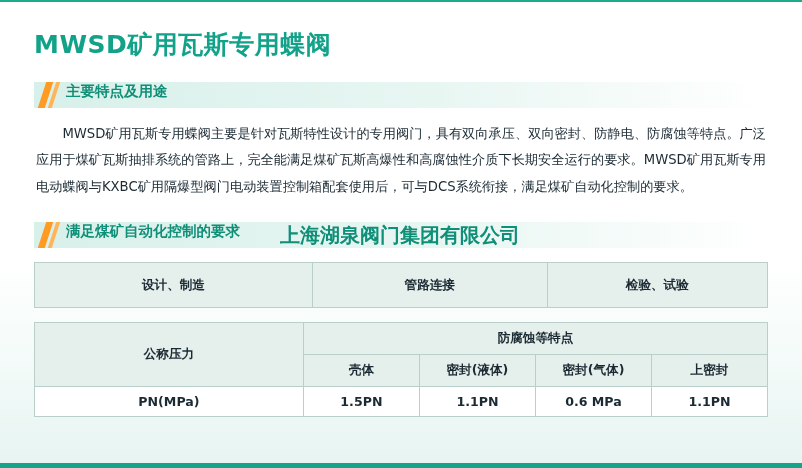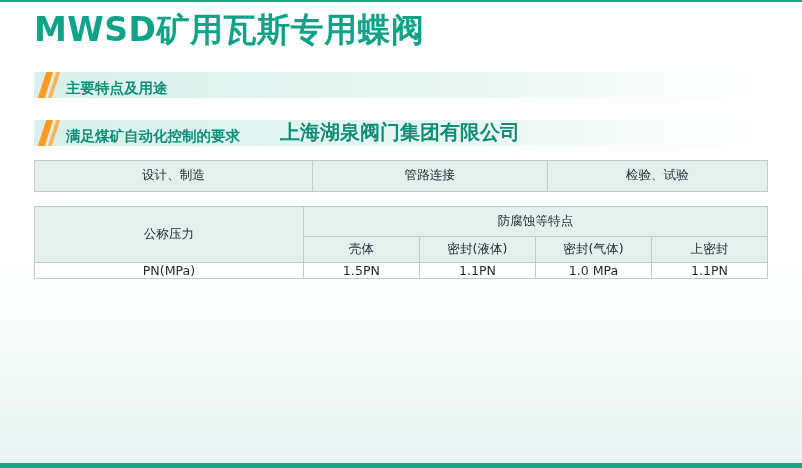--- a/index.html
+++ b/index.html
@@ -26,35 +26,35 @@
     content: "";
     position: absolute;
     left: 0; right: 0; bottom: 0;
     height: 5px;
     background: #15a38a;
   }
 
   
   .doc-title {
     margin: 0;
-    padding-top: 8px;
-    font-size: 33px;
+    padding-top: 28px;
+    font-size: 25px;
     line-height: 1.2;
     font-weight: bold;
     color: #12a289;
     letter-spacing: 0.5px;
     white-space: nowrap;
   }
 
   
   .sec-head {
     margin-top: 22px;
     height: 26px;
     display: flex;
-    align-items: flex-end;
+    align-items: flex-start;
     background: linear-gradient(to right, #d8f0ea 0%, #e8f6f2 55%, #ffffff 100%);
     position: relative;
   }
   .sec-bar {
     width: 7px;
     height: 26px;
     background: #ff9a22;
     transform: skewX(-18deg);
     margin-left: 8px;
     flex: 0 0 auto;
@@ -97,22 +97,22 @@
     border-collapse: collapse;
     width: 100%;
     margin-top: 14px;
     table-layout: fixed;
   }
   table td, table th {
     border: 1px solid #b9cfc9;
     text-align: center;
     font-size: 12.6px;
     color: #1b2a33;
-    font-weight: normal;
-    padding: 0 2px;
+    font-weight: bold;
+    padding: 7px 2px;
   }
   .t1 th { background: #e5efec; height: 30px; }
   .t1 td { background: #ffffff; height: 52px; line-height: 1.55; }
 
   .t2 th { background: #e5efec; }
   .t2 td { background: #ffffff; }
   .t2 .r1 { height: 30px; }
   .t2 .r2 { height: 26px; }
   .t2 .r3 { height: 16px; }
   .t2 .label-cell { background: #e5efec; }
@@ -124,20 +124,21 @@
 <div class="page">
 
   <h1 class="doc-title">MWSD矿用瓦斯专用蝶阀</h1>
 
   <div class="sec-head">
     <span class="sec-bar"></span>
     <span class="sec-bar2"></span>
     <span class="sec-title">主要特点及用途</span>
   </div>
 
+  <p class="body-text">MWSD矿用瓦斯专用蝶阀主要是针对瓦斯特性设计的专用阀门，具有双向承压、双向密封、防静电、防腐蚀等特点。广泛应用于煤矿瓦斯抽排系统的管路上，完全能满足煤矿瓦斯高爆性和高腐蚀性介质下长期安全运行的要求。MWSD矿用瓦斯专用电动蝶阀与KXBC矿用隔爆型阀门电动装置控制箱配套使用后，可与DCS系统衔接，满足煤矿自动化控制的要求。</p>
 
   <div class="sec-head">
     <span class="sec-bar"></span>
     <span class="sec-bar2"></span>
     <span class="sec-title">满足煤矿自动化控制的要求</span>
     <span class="sec-company">上海湖泉阀门集团有限公司</span>
   </div>
 
   <table class="t1">
     <tbody>
@@ -158,19 +159,19 @@
     <tr class="r2">
       <th style="width:16%">壳体</th>
       <th style="width:16%">密封(液体)</th>
       <th style="width:16%">密封(气体)</th>
       <th style="width:16%">上密封</th>
     </tr>
     <tr class="r3">
       <td>PN(MPa)</td>
       <td>1.5PN</td>
       <td>1.1PN</td>
-      <td>1.0 MPa</td>
+      <td>0.6 MPa</td>
       <td>1.1PN</td>
     </tr>
   </tbody>
     </table>
 
 </div>
 
 </body></html>

